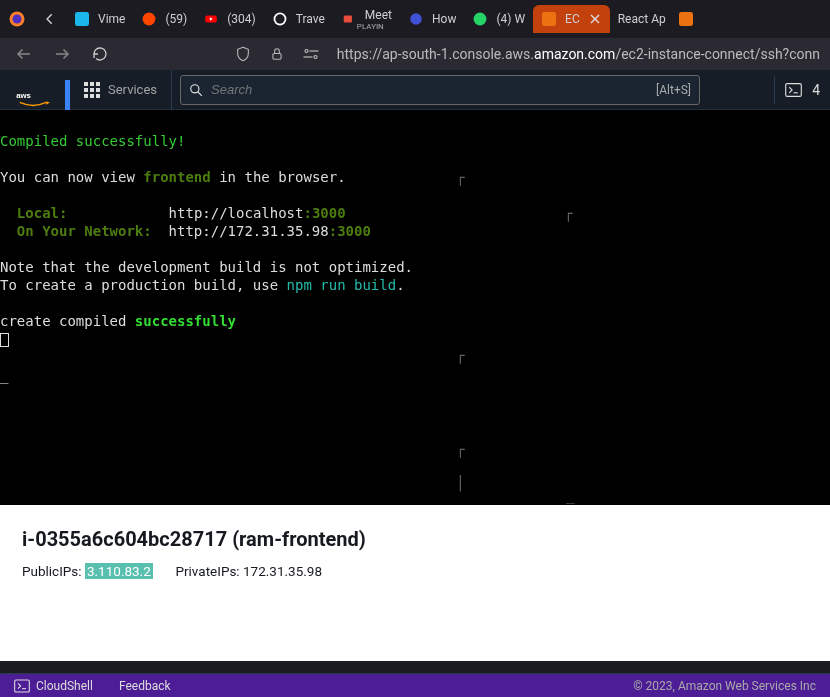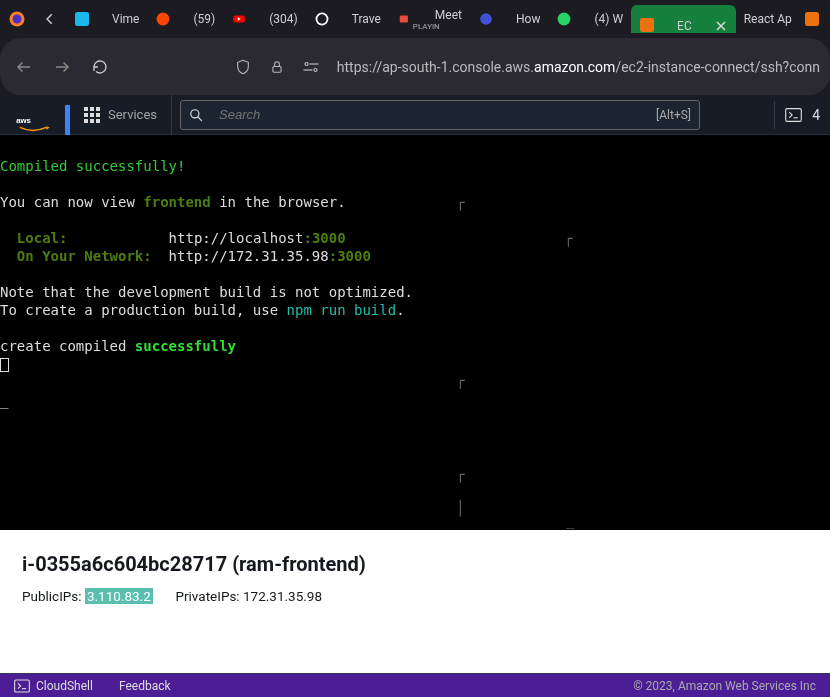--- a/index.html
+++ b/index.html
@@ -23,42 +23,40 @@
   }
   .ff-icon {
     width: 34px; height: 38px;
     display:flex; align-items:center; justify-content:center;
   }
   .nav-tab-btn {
     width:32px;height:38px;
     display:flex;align-items:center;justify-content:center;
   }
   .tab {
-    display:flex; align-items:center; gap:22px;
+    display:flex; align-items:center; gap:8px;
     padding:0 8px; height:28px; min-width:0;
     color:#cfcfd1; white-space:nowrap; overflow:hidden;
     position:relative;
   }
   .tab.active {
-    background:#15803d;
+    background:#c2410c;
     border-radius:6px 6px 0 0;
-    align-items:flex-end;
   }
   .tab .favicon{ width:16px;height:16px; display:flex;align-items:center;justify-content:center;}
   .tab .title{ max-width:42px; overflow:hidden; text-overflow:clip; font-size:12px;}
   .tab .subtitle{ position:absolute; bottom:2px; left:24px; font-size:8px; color:#aaa;}
   .tab .close{ width:14px;height:14px;display:flex;align-items:center;justify-content:center;color:#ccc;}
   
   .url-bar{
-    height:57px;
+    height:32px;
     background:#2b2a33;
     display:flex;align-items:center;
     gap:10px;
     padding:0 10px;
-    border-radius:21px;
   }
   .nav-btn{width:28px;height:28px;display:flex;align-items:center;justify-content:center;color:#bbb;}
   .url-area{display:flex;align-items:center;gap:8px;color:#bbb;font-size:14px;overflow:hidden;flex-shrink:0;}
   .url-text{white-space:nowrap;}
   .url-text .domain{color:#fff;}
   .url-icons{display:flex;align-items:center;gap:10px;margin-left:auto;margin-right:4px;}
   .icon-btn{width:24px;height:24px;display:flex;align-items:center;justify-content:center;color:#bbb;}
   
   .aws-header{
     height:40px;
@@ -73,21 +71,21 @@
     height:40px;display:flex;align-items:center;gap:8px;
     padding:0 14px;color:#a3a3a3;font-size:13px;
     border-right:1px solid #2a3b4d;
   }
   .aws-search{
     height:30px;margin-left:8px;
     border:1px solid #666;border-radius:3px;
     background:#1a2531;
     display:flex;align-items:center;
     padding:0 8px;color:#888;font-size:13px;
-    gap:16px;
+    gap:8px;
     width:520px;
   }
   .aws-search input{background:transparent;border:none;color:#ddd;font-size:13px;flex:1;outline:none;font-style:italic;}
   .aws-search .kbd{color:#aaa;font-size:12px;}
   .aws-right{margin-left:auto;display:flex;align-items:center;gap:10px;padding-right:10px;}
   .aws-right-icon{width:28px;height:28px;display:flex;align-items:center;justify-content:center;color:#ddd;border-left:1px solid #2a3b4d;padding-left:10px;}
   
   .terminal{
     background:#000;
     color:#ddd;

